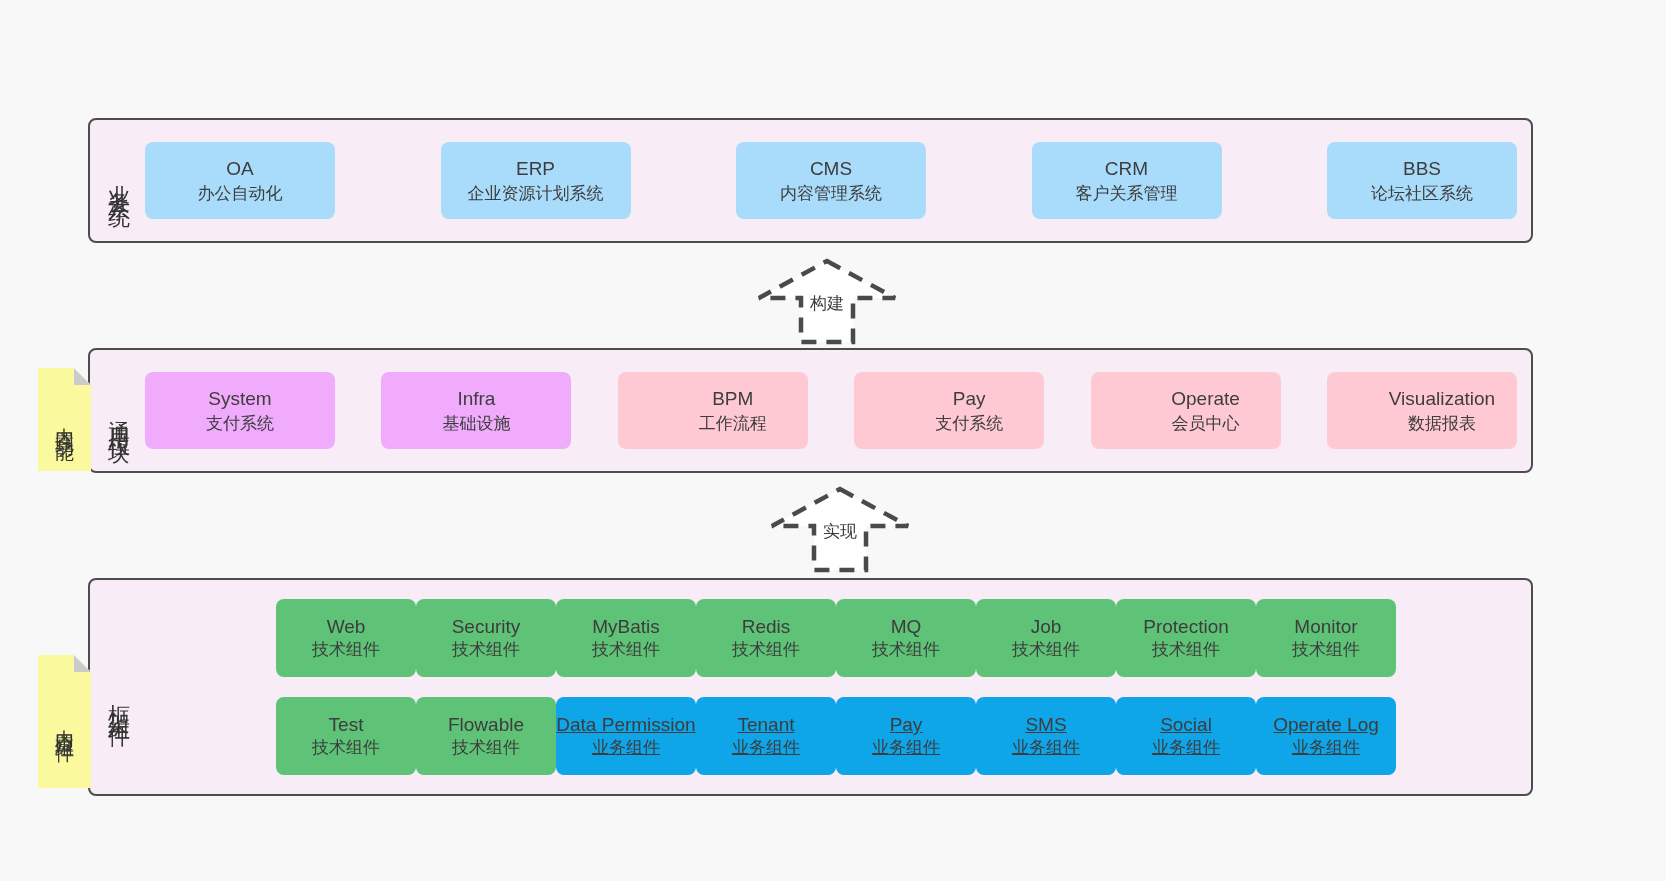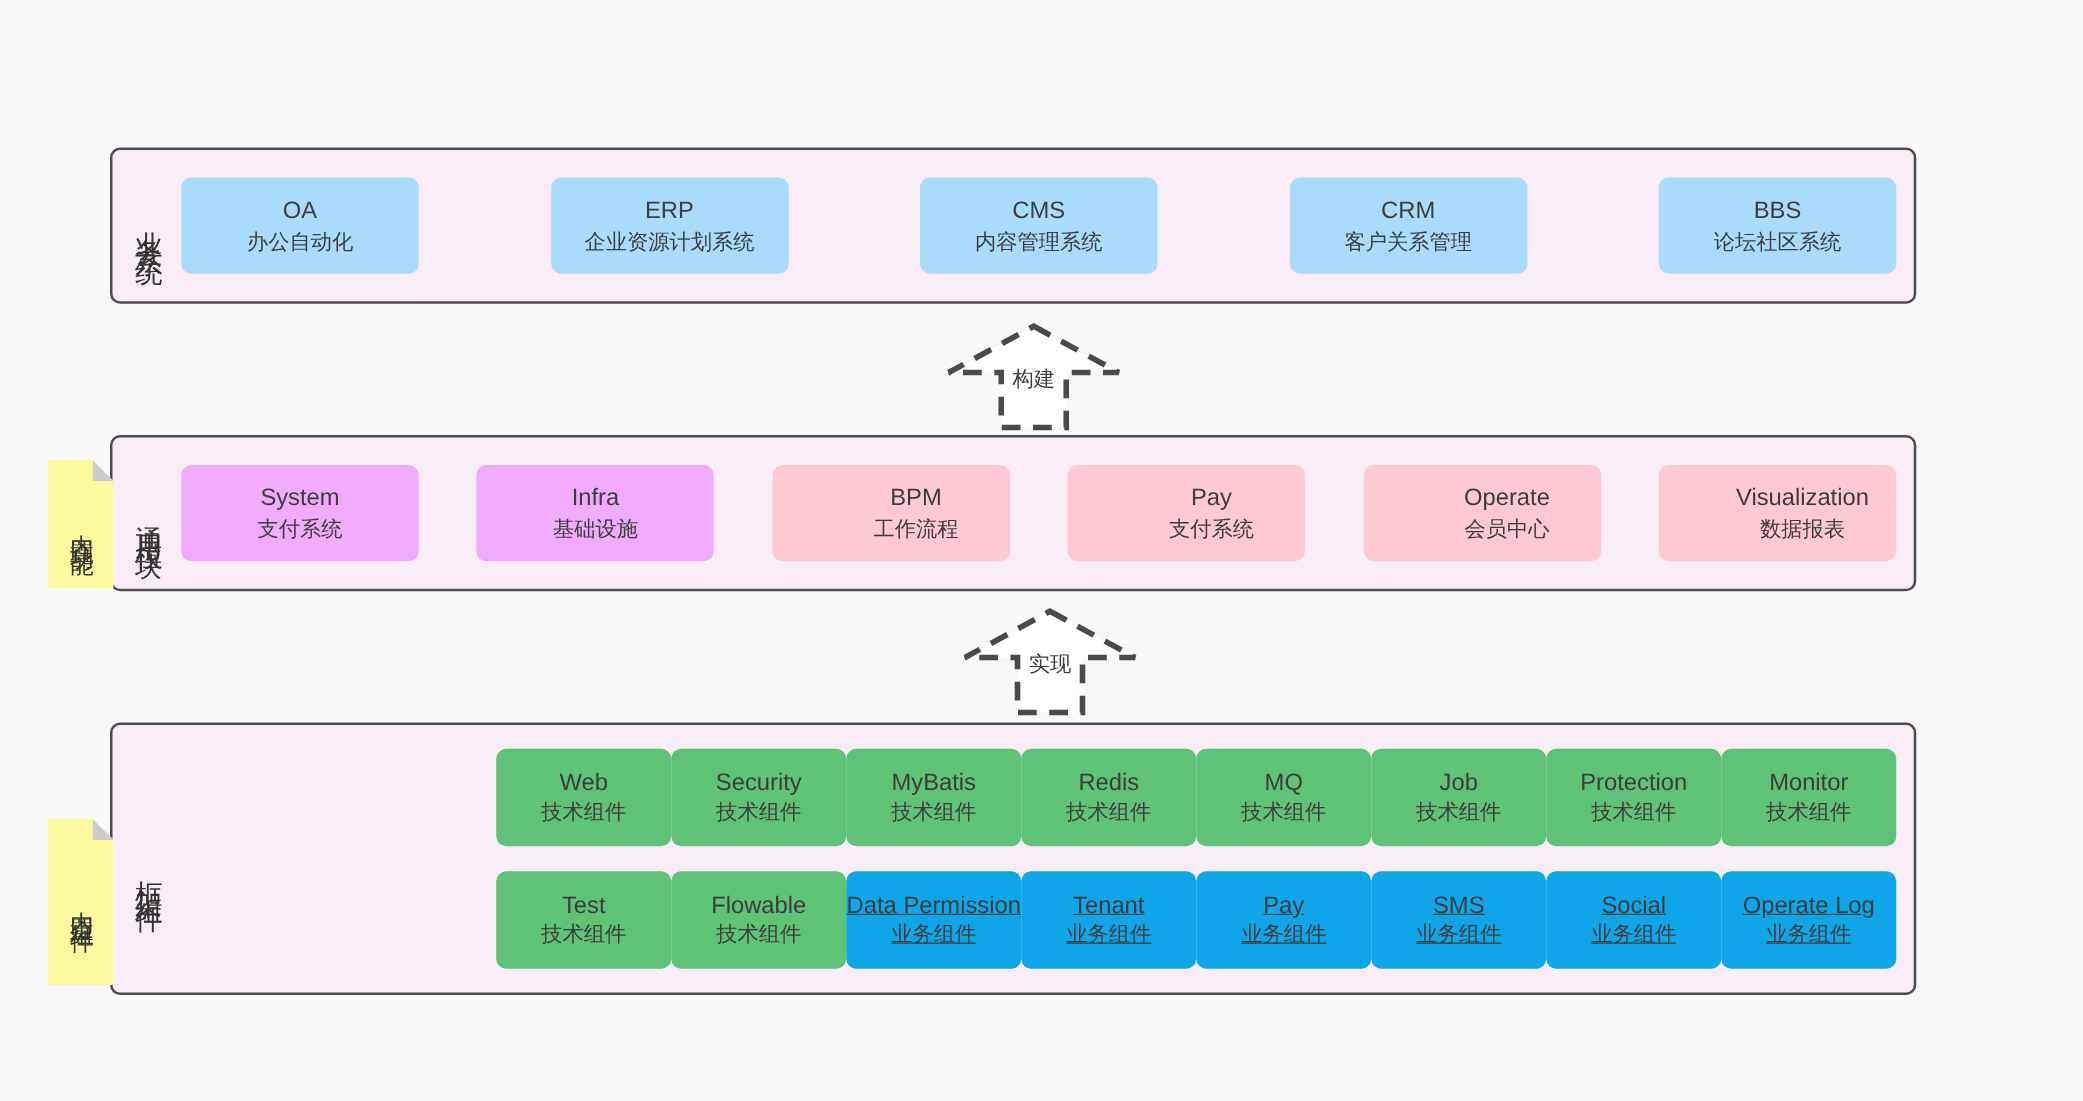--- a/index.html
+++ b/index.html
@@ -48,21 +48,21 @@
   .grid {
     position:absolute;
     left:55px; right:14px; top:0; bottom:0;
     display:flex;
     flex-direction:column;
     justify-content:center;
     gap:20px;
   }
   .grid-row {
     display:flex;
-    justify-content:flex-end;
+    justify-content:center;
     padding-left:10px;
   }
   .box {
     width:190px; height:77px;
     border-radius:8px;
     display:flex;
     flex-direction:column;
     align-items:center;
     justify-content:center;
     text-align:center;

